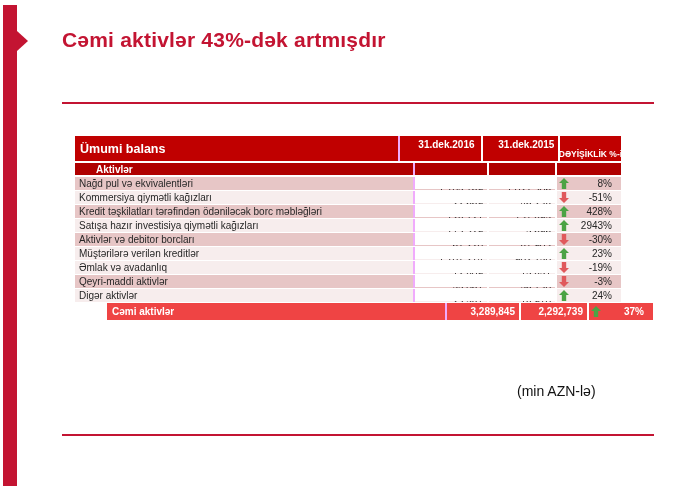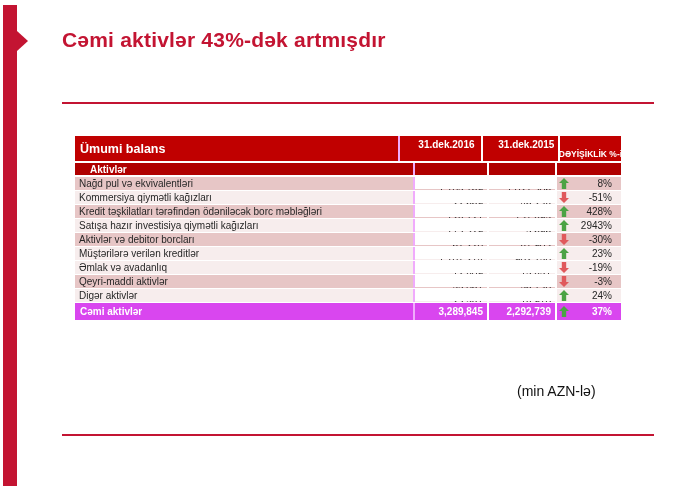--- a/index.html
+++ b/index.html
@@ -24,29 +24,29 @@
   .c2{width:74px;border-right:2px solid #fff;text-align:right;padding-right:4px;}
   .c3{width:68px;border-right:2px solid #fff;text-align:right;padding-right:4px;}
   .c4{width:64px;display:flex;align-items:center;}
   
   .hdr{height:27px;background:#C00000;color:#fff;font-weight:bold;border-bottom:2px solid #fff;}
   .hdr .c1{display:flex;align-items:center;padding-left:5px;font-size:12.5px;}
   .hdr .c2,.hdr .c3{display:flex;align-items:flex-start;justify-content:center;padding-top:3px;font-size:10px;text-align:center;padding-right:0;margin-left:12px;}
   .hdr .c4{align-items:flex-end;justify-content:center;padding-bottom:2px;font-size:8.5px;}
   
   .sect{height:14px;background:#B00000;color:#fff;font-weight:bold;border-bottom:2px solid #fff;}
-  .sect .c1{display:flex;align-items:center;padding-left:15px;}
+  .sect .c1{display:flex;align-items:center;padding-left:21px;}
   
   .drow{height:14px;border-bottom:1px solid #fff;}
   .drow .c1{display:flex;align-items:center;padding-left:4px;}
   .drow .c2,.drow .c3{display:flex;align-items:center;justify-content:flex-end;margin-top:12px;}
   .band-dark .cell{background:#E7C6C6;}
   .band-light .cell{background:#F7EDED;}
   
-  .total{height:17px;background:#d946ef;color:#fff;font-weight:bold;}
+  .total{height:17px;background:#ef4444;color:#fff;font-weight:bold;margin-left:32px;}
   .total .c1{display:flex;align-items:center;padding-left:5px;}
   .total .c2,.total .c3{display:flex;align-items:center;justify-content:flex-end;}
   
   .arrow{width:10px;height:11px;display:inline-block;margin-left:2px;flex:0 0 auto;
     clip-path:polygon(50% 0,100% 45%,72% 45%,72% 100%,28% 100%,28% 45%,0 45%);}
   .arrow.up{background:#4CA345;}
   .arrow.down{background:#E0595C;transform:rotate(180deg);}
   .pct{flex:1;text-align:right;padding-right:9px;}
   
   .footnote{position:absolute;left:517px;top:383px;font-size:14px;color:#111;text-align:right;}

